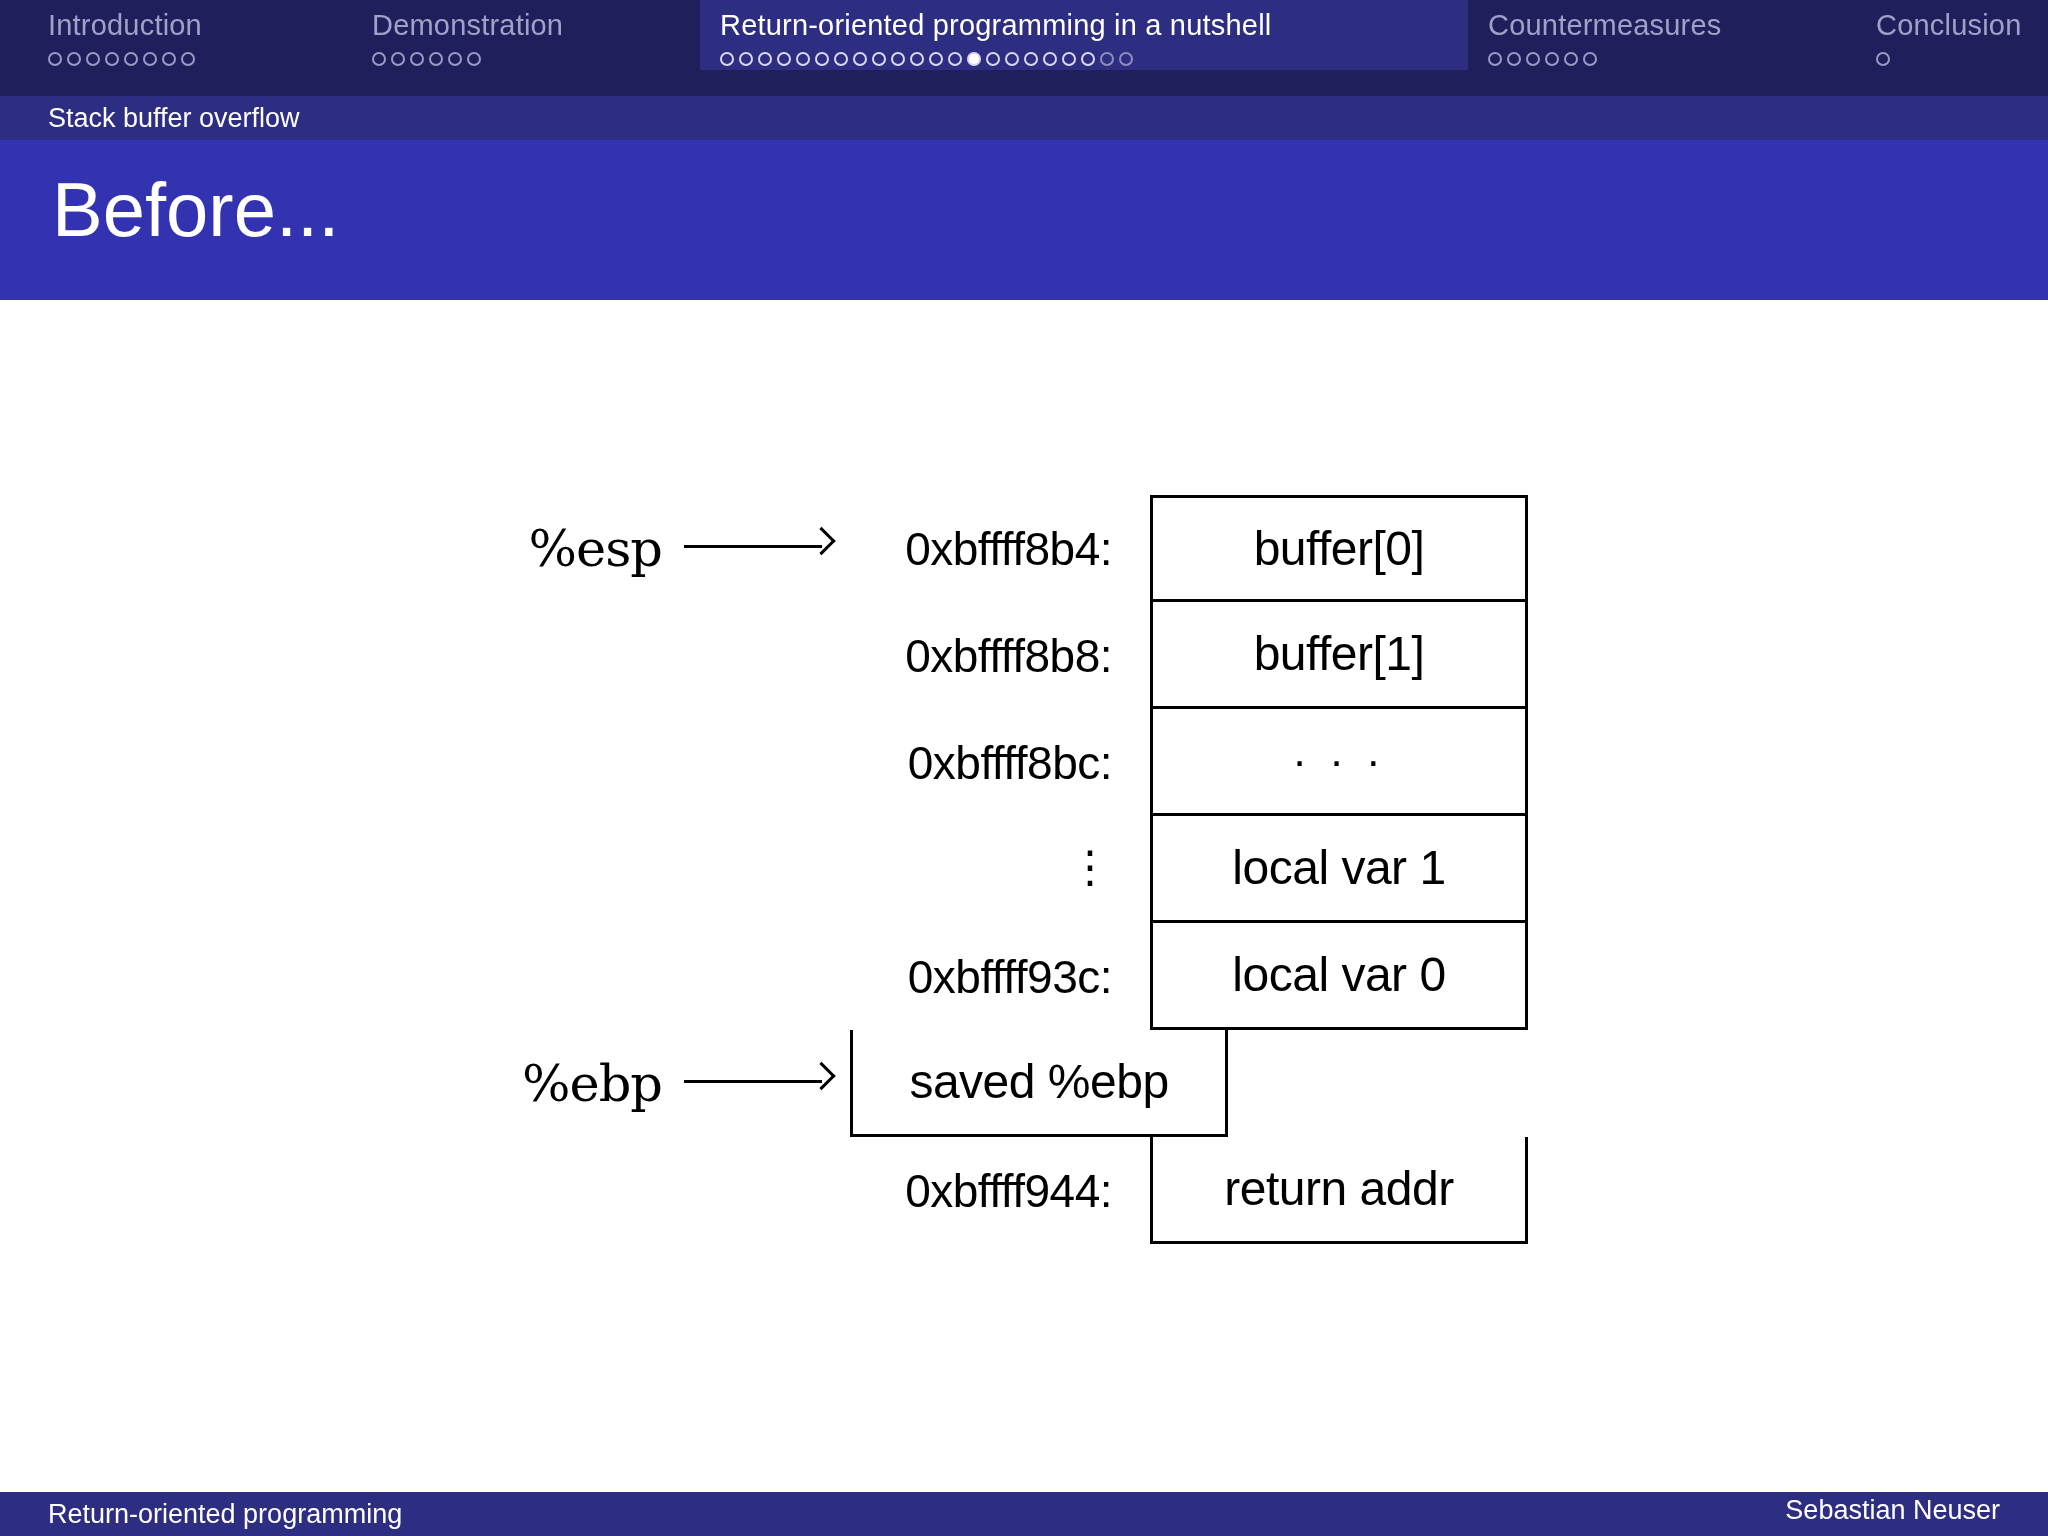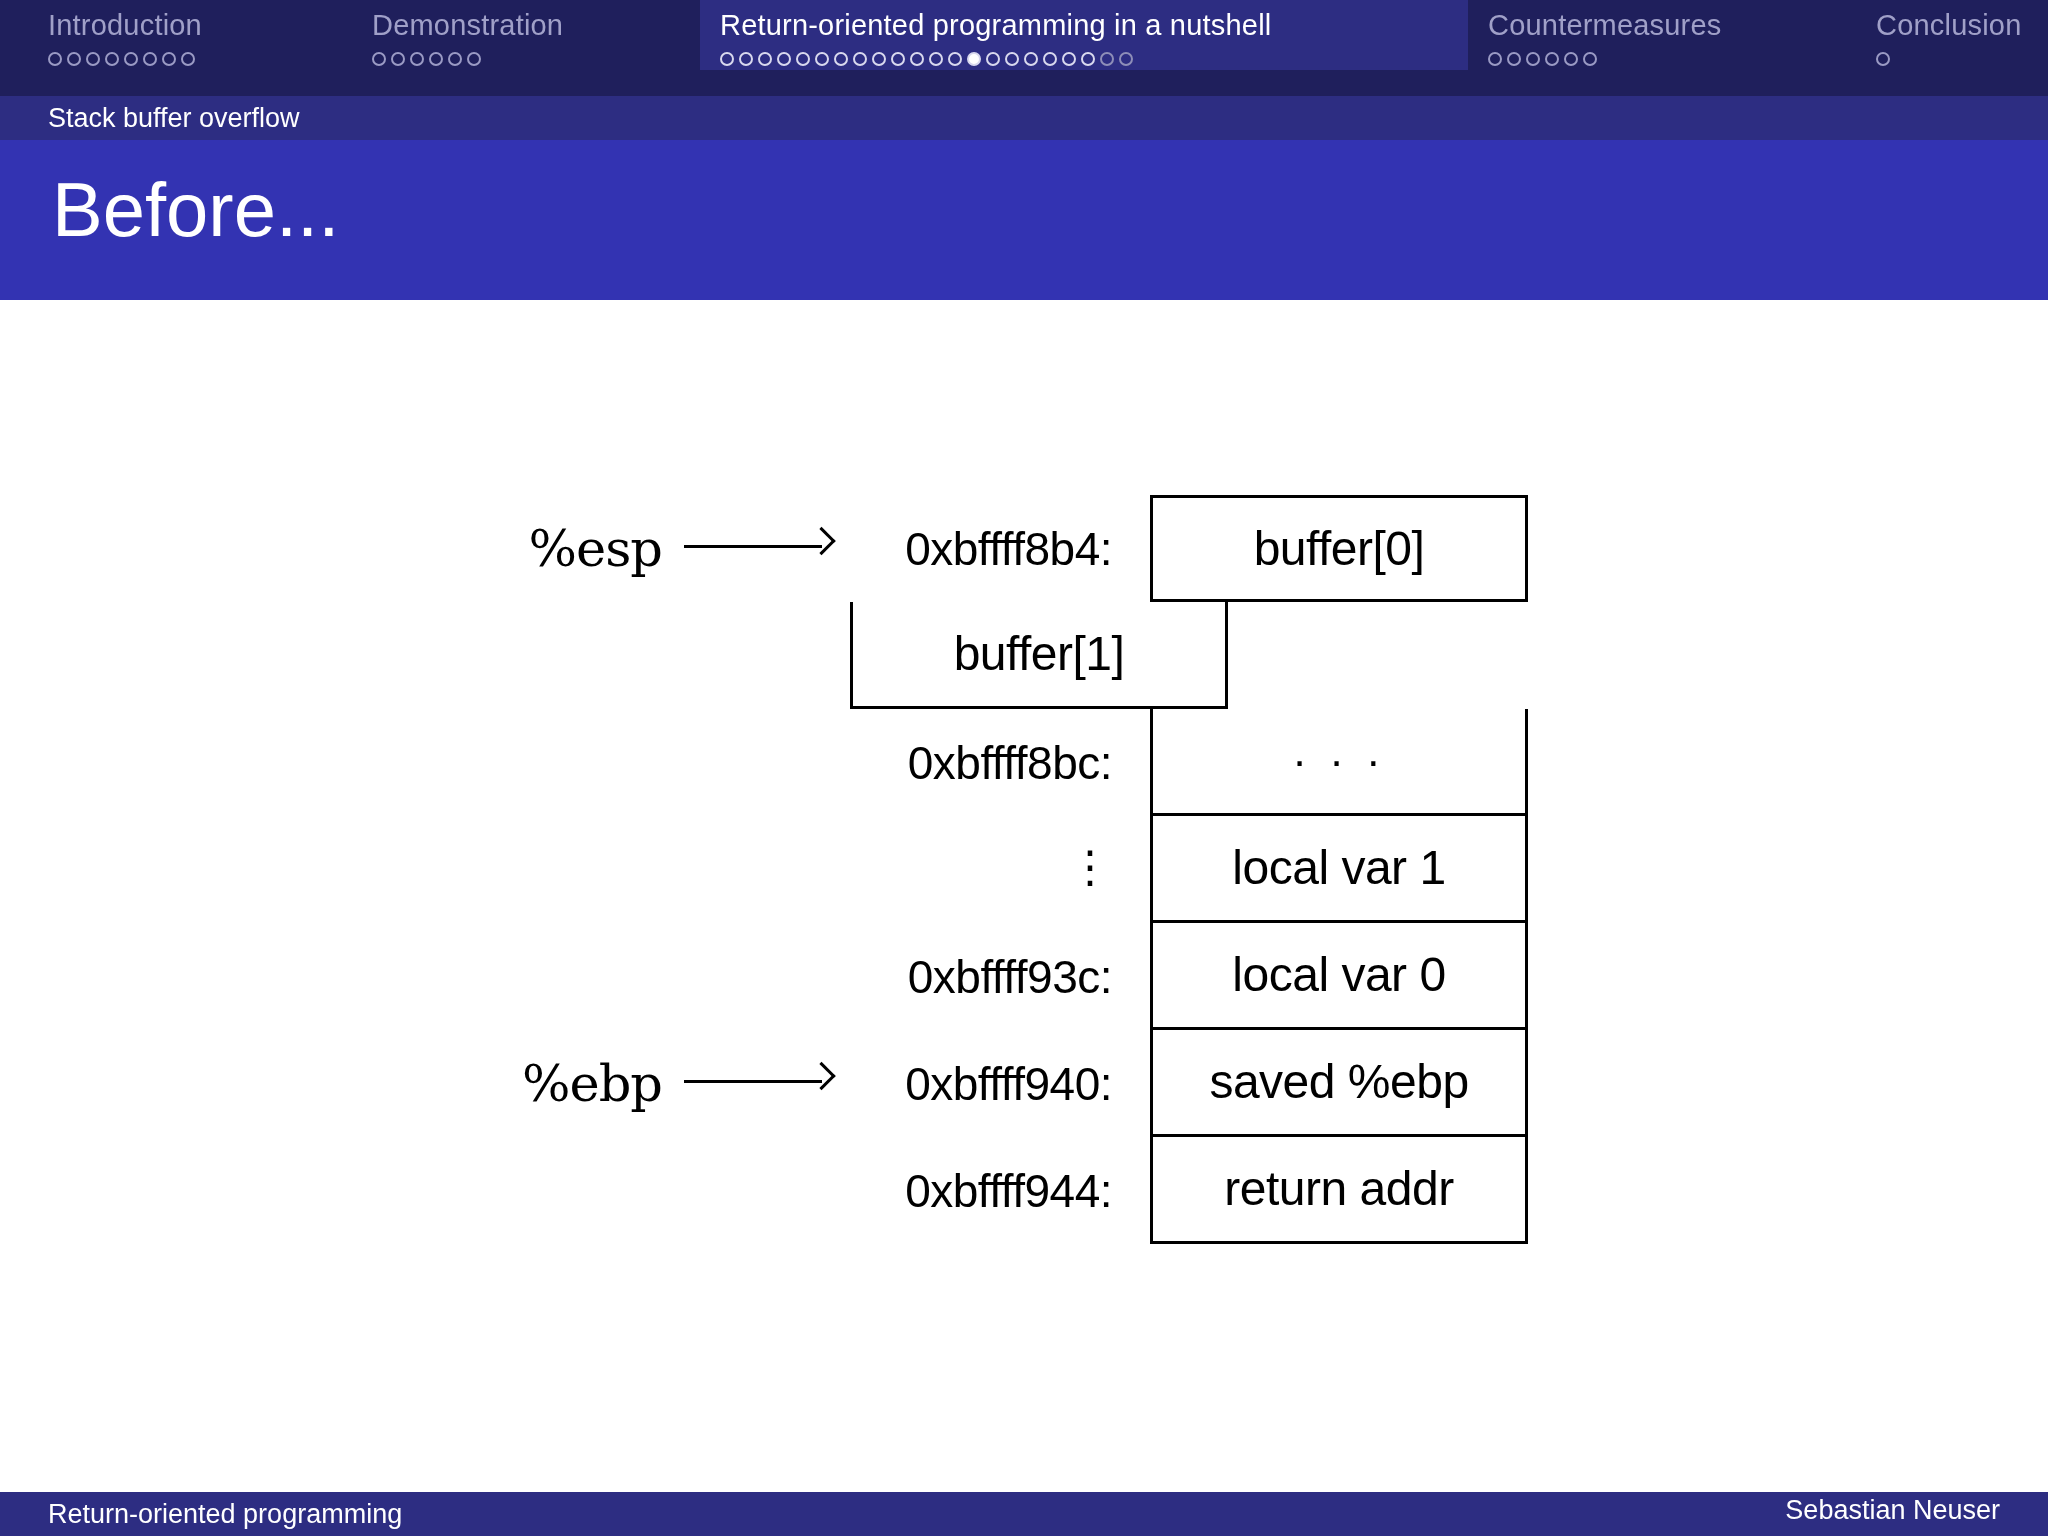--- a/index.html
+++ b/index.html
@@ -334,20 +334,23 @@
         </div>
         <div class="addr-cell">
           <span class="addr-text">0xbffff8b4:</span>
         </div>
         <div class="box-cell">
           <span class="box-text">buffer[0]</span>
         </div>
       </div>
       <div class="stack-row">
         <div class="reg-cell"></div>
+        <div class="addr-cell">
+          <span class="addr-text">0xbffff8b8:</span>
+        </div>
         <div class="box-cell">
           <span class="box-text">buffer[1]</span>
         </div>
       </div>
       <div class="stack-row">
         <div class="reg-cell"></div>
         <div class="addr-cell">
           <span class="addr-text">0xbffff8bc:</span>
         </div>
         <div class="box-cell">
@@ -369,23 +372,20 @@
           <span class="addr-text">0xbffff93c:</span>
         </div>
         <div class="box-cell">
           <span class="box-text">local var 0</span>
         </div>
       </div>
       <div class="stack-row">
         <div class="reg-cell">
           <span class="reg-name">%ebp</span>
           <span class="reg-arrow"></span>
-        </div>
-        <div class="addr-cell">
-          <span class="addr-text">0xbffff940:</span>
         </div>
         <div class="box-cell">
           <span class="box-text">saved %ebp</span>
         </div>
       </div>
       <div class="stack-row">
         <div class="reg-cell"></div>
         <div class="addr-cell">
           <span class="addr-text">0xbffff944:</span>
         </div>

